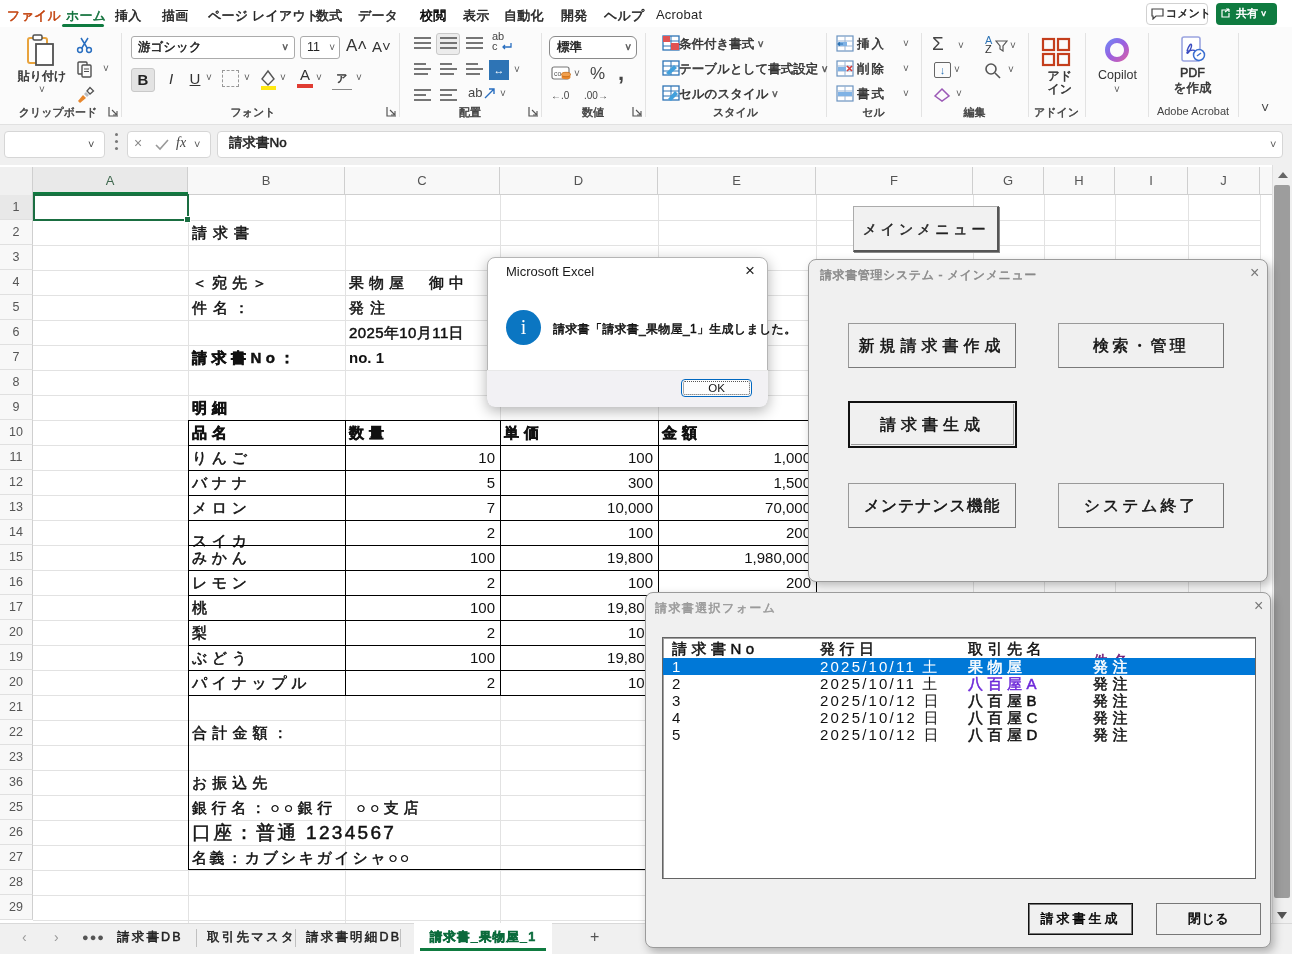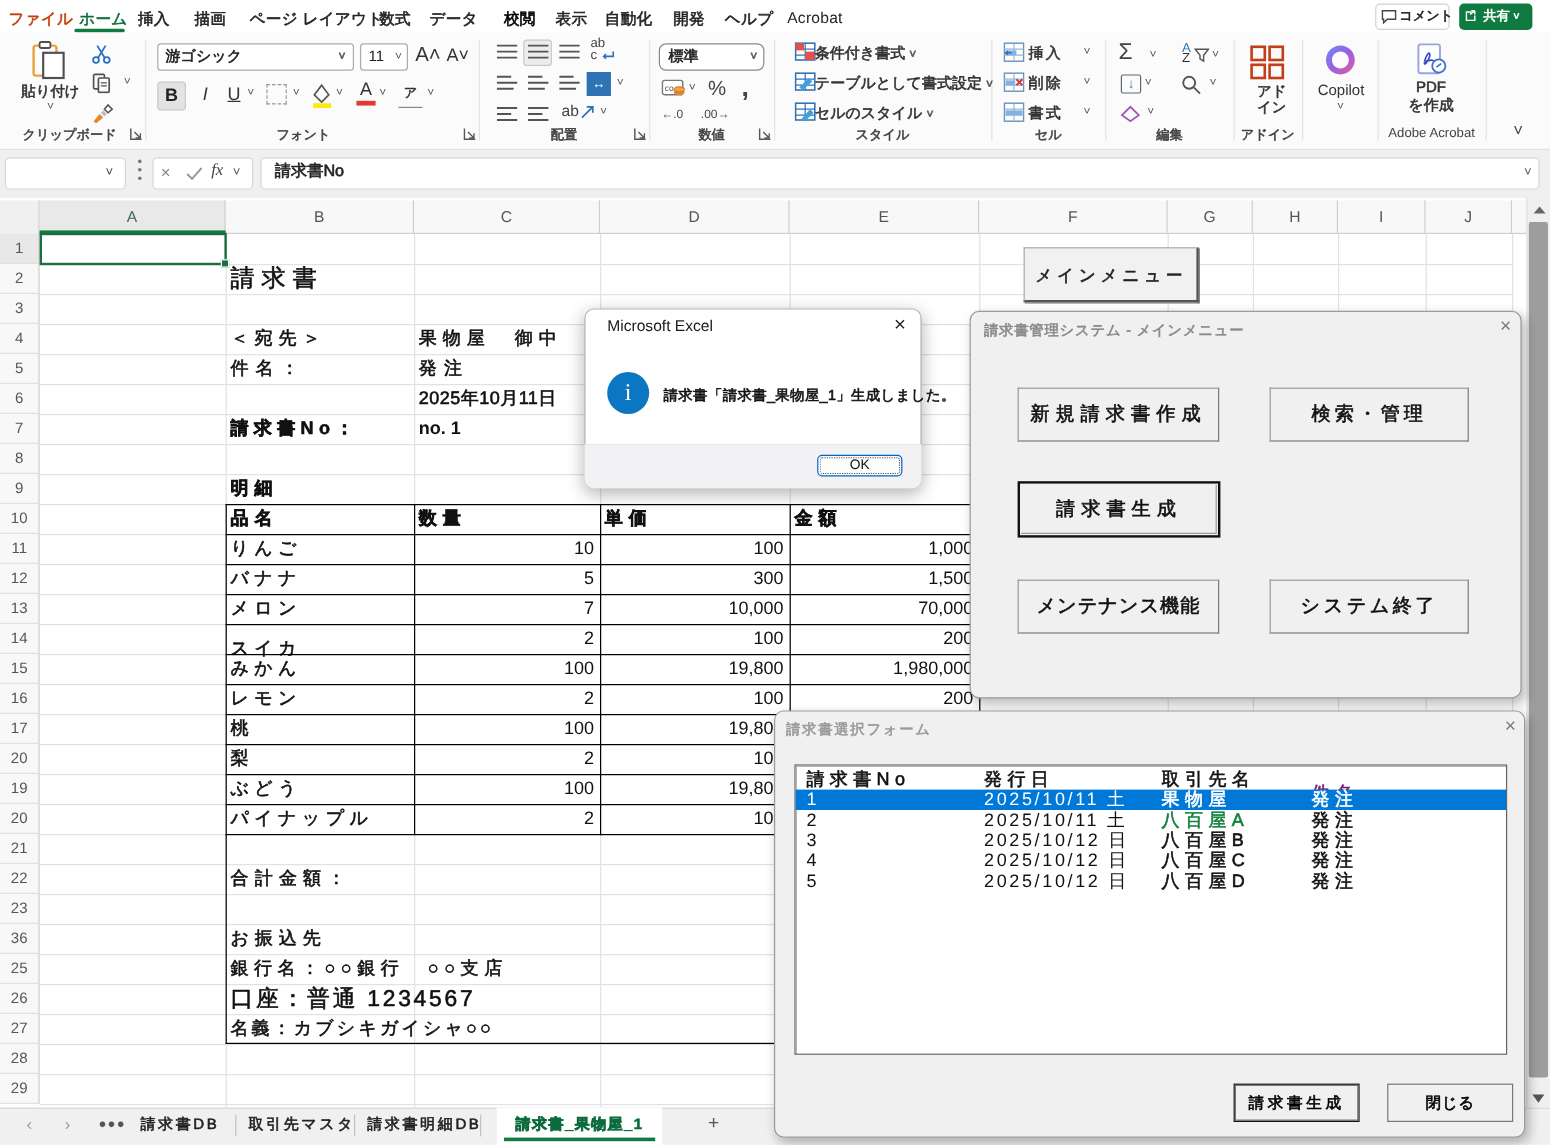--- a/index.html
+++ b/index.html
@@ -371,21 +371,21 @@
 <div class="vl" style="left:345px;top:195px;height:728px"></div>
 <div class="vl" style="left:500px;top:195px;height:728px"></div>
 <div class="vl" style="left:658px;top:195px;height:728px"></div>
 <div class="vl" style="left:816px;top:195px;height:728px"></div>
 <div class="vl" style="left:973px;top:195px;height:728px"></div>
 <div class="vl" style="left:1044px;top:195px;height:728px"></div>
 <div class="vl" style="left:1115px;top:195px;height:728px"></div>
 <div class="vl" style="left:1188px;top:195px;height:728px"></div>
 <div class="vl" style="left:1260px;top:195px;height:728px"></div>
 </div>
-<div class="celltext" style="-webkit-text-stroke:0.5px currentColor;left:192px;top:220px;font-size:20px;letter-spacing:6px">請求書</div>
+<div class="celltext" style="-webkit-text-stroke:0.5px currentColor;left:192px;top:220px;font-size:15px;letter-spacing:6px">請求書</div>
 <div class="celltext" style="-webkit-text-stroke:0.5px currentColor;left:192px;top:270px;font-size:15px;letter-spacing:5px">＜宛先＞</div>
 <div class="celltext" style="-webkit-text-stroke:0.5px currentColor;left:349px;top:270px;font-size:15px;letter-spacing:5px">果物屋　御中</div>
 <div class="celltext" style="-webkit-text-stroke:0.5px currentColor;left:192px;top:295px;font-size:15px;letter-spacing:6px">件名：</div>
 <div class="celltext" style="-webkit-text-stroke:0.5px currentColor;left:349px;top:295px;font-size:15px;letter-spacing:6px">発注</div>
 <div class="celltext" style="-webkit-text-stroke:0.5px currentColor;left:349px;top:320px;font-size:15px;letter-spacing:0.4px">2025年10月11日</div>
 <div class="celltext b" style="-webkit-text-stroke:0.5px currentColor;left:192px;top:345px;font-size:15px;letter-spacing:4.5px">請求書No：</div>
 <div class="celltext b" style="left:349px;top:345px;font-size:15px;letter-spacing:0px">no. 1</div>
 <div class="celltext b" style="-webkit-text-stroke:0.5px currentColor;left:192px;top:395px;font-size:15px;letter-spacing:5px">明細</div>
 <div class="celltext b" style="-webkit-text-stroke:0.5px currentColor;left:192px;top:420px;font-size:15px;letter-spacing:5px">品名</div>
 <div class="celltext b" style="-webkit-text-stroke:0.5px currentColor;left:349px;top:420px;font-size:15px;letter-spacing:5px">数量</div>
@@ -499,21 +499,21 @@
 <div class="abs" style="-webkit-text-stroke:0.5px currentColor;left:820px;top:640px;font-size:15px;color:#111;letter-spacing:4.5px;white-space:nowrap">発行日</div>
 <div class="abs" style="-webkit-text-stroke:0.5px currentColor;left:968px;top:640px;font-size:15px;color:#111;letter-spacing:4.5px;white-space:nowrap">取引先名</div>
 <div class="abs" style="-webkit-text-stroke:0.5px currentColor;left:1093px;top:652px;font-size:15px;color:#701a75;letter-spacing:4.5px;white-space:nowrap">件名</div>
 <div class="abs" style="left:663px;top:658px;width:592px;height:17px;background:#0078d7"></div>
 <div class="abs" style="left:672px;top:658px;font-size:15px;color:#fff;line-height:17px;letter-spacing:4.5px;white-space:nowrap">1</div>
 <div class="abs" style="left:820px;top:658px;font-size:15px;color:#fff;line-height:17px;letter-spacing:2.2px;white-space:nowrap">2025/10/11 土</div>
 <div class="abs" style="-webkit-text-stroke:0.5px currentColor;left:968px;top:658px;font-size:15px;color:#fff;line-height:17px;letter-spacing:4.5px;white-space:nowrap">果物屋</div>
 <div class="abs" style="-webkit-text-stroke:0.5px currentColor;left:1093px;top:658px;font-size:15px;color:#fff;line-height:17px;letter-spacing:4.5px;white-space:nowrap">発注</div>
 <div class="abs" style="left:672px;top:675px;font-size:15px;color:#111;line-height:17px;letter-spacing:4.5px;white-space:nowrap">2</div>
 <div class="abs" style="left:820px;top:675px;font-size:15px;color:#111;line-height:17px;letter-spacing:2.2px;white-space:nowrap">2025/10/11 土</div>
-<div class="abs" style="-webkit-text-stroke:0.5px currentColor;left:968px;top:675px;font-size:15px;color:#15803d;line-height:17px;letter-spacing:4.5px;white-space:nowrap">八百屋A</div>
+<div class="abs" style="-webkit-text-stroke:0.5px currentColor;left:968px;top:675px;font-size:15px;color:#6d28d9;line-height:17px;letter-spacing:4.5px;white-space:nowrap">八百屋A</div>
 <div class="abs" style="-webkit-text-stroke:0.5px currentColor;left:1093px;top:675px;font-size:15px;color:#111;line-height:17px;letter-spacing:4.5px;white-space:nowrap">発注</div>
 <div class="abs" style="left:672px;top:692px;font-size:15px;color:#111;line-height:17px;letter-spacing:4.5px;white-space:nowrap">3</div>
 <div class="abs" style="left:820px;top:692px;font-size:15px;color:#111;line-height:17px;letter-spacing:2.2px;white-space:nowrap">2025/10/12 日</div>
 <div class="abs" style="-webkit-text-stroke:0.5px currentColor;left:968px;top:692px;font-size:15px;color:#111;line-height:17px;letter-spacing:4.5px;white-space:nowrap">八百屋B</div>
 <div class="abs" style="-webkit-text-stroke:0.5px currentColor;left:1093px;top:692px;font-size:15px;color:#111;line-height:17px;letter-spacing:4.5px;white-space:nowrap">発注</div>
 <div class="abs" style="left:672px;top:709px;font-size:15px;color:#111;line-height:17px;letter-spacing:4.5px;white-space:nowrap">4</div>
 <div class="abs" style="left:820px;top:709px;font-size:15px;color:#111;line-height:17px;letter-spacing:2.2px;white-space:nowrap">2025/10/12 日</div>
 <div class="abs" style="-webkit-text-stroke:0.5px currentColor;left:968px;top:709px;font-size:15px;color:#111;line-height:17px;letter-spacing:4.5px;white-space:nowrap">八百屋C</div>
 <div class="abs" style="-webkit-text-stroke:0.5px currentColor;left:1093px;top:709px;font-size:15px;color:#111;line-height:17px;letter-spacing:4.5px;white-space:nowrap">発注</div>
 <div class="abs" style="left:672px;top:726px;font-size:15px;color:#111;line-height:17px;letter-spacing:4.5px;white-space:nowrap">5</div>

